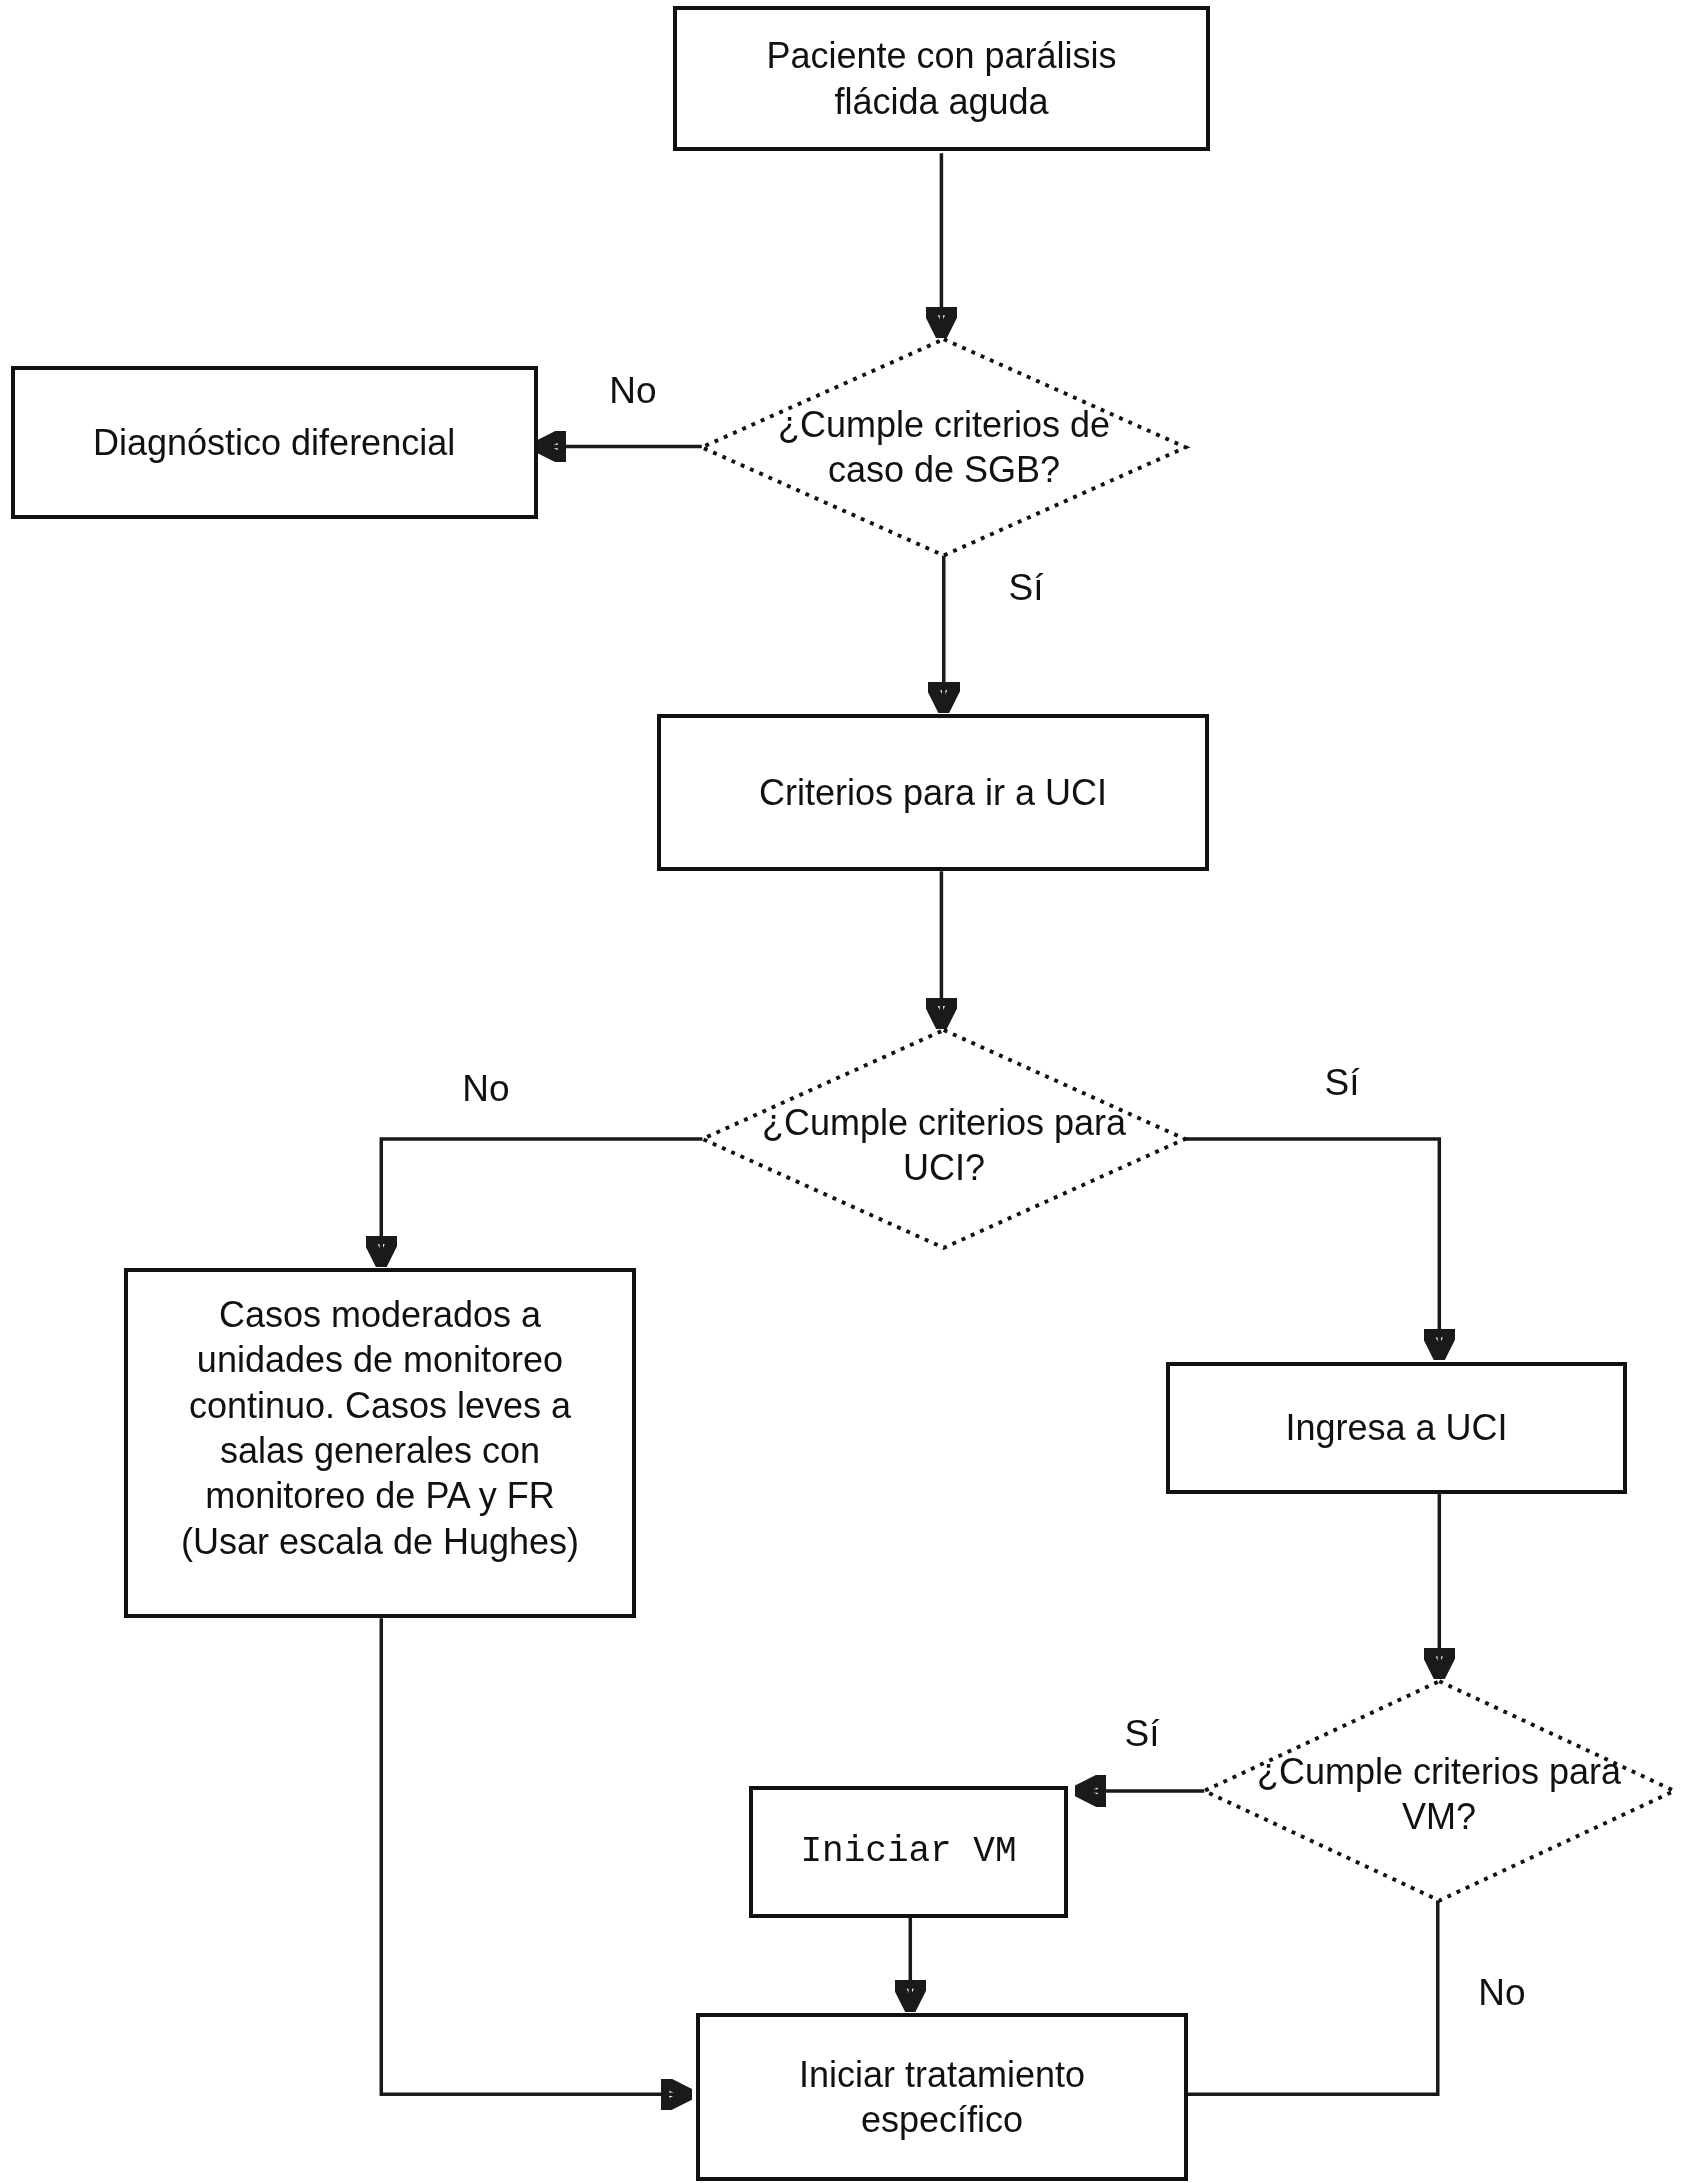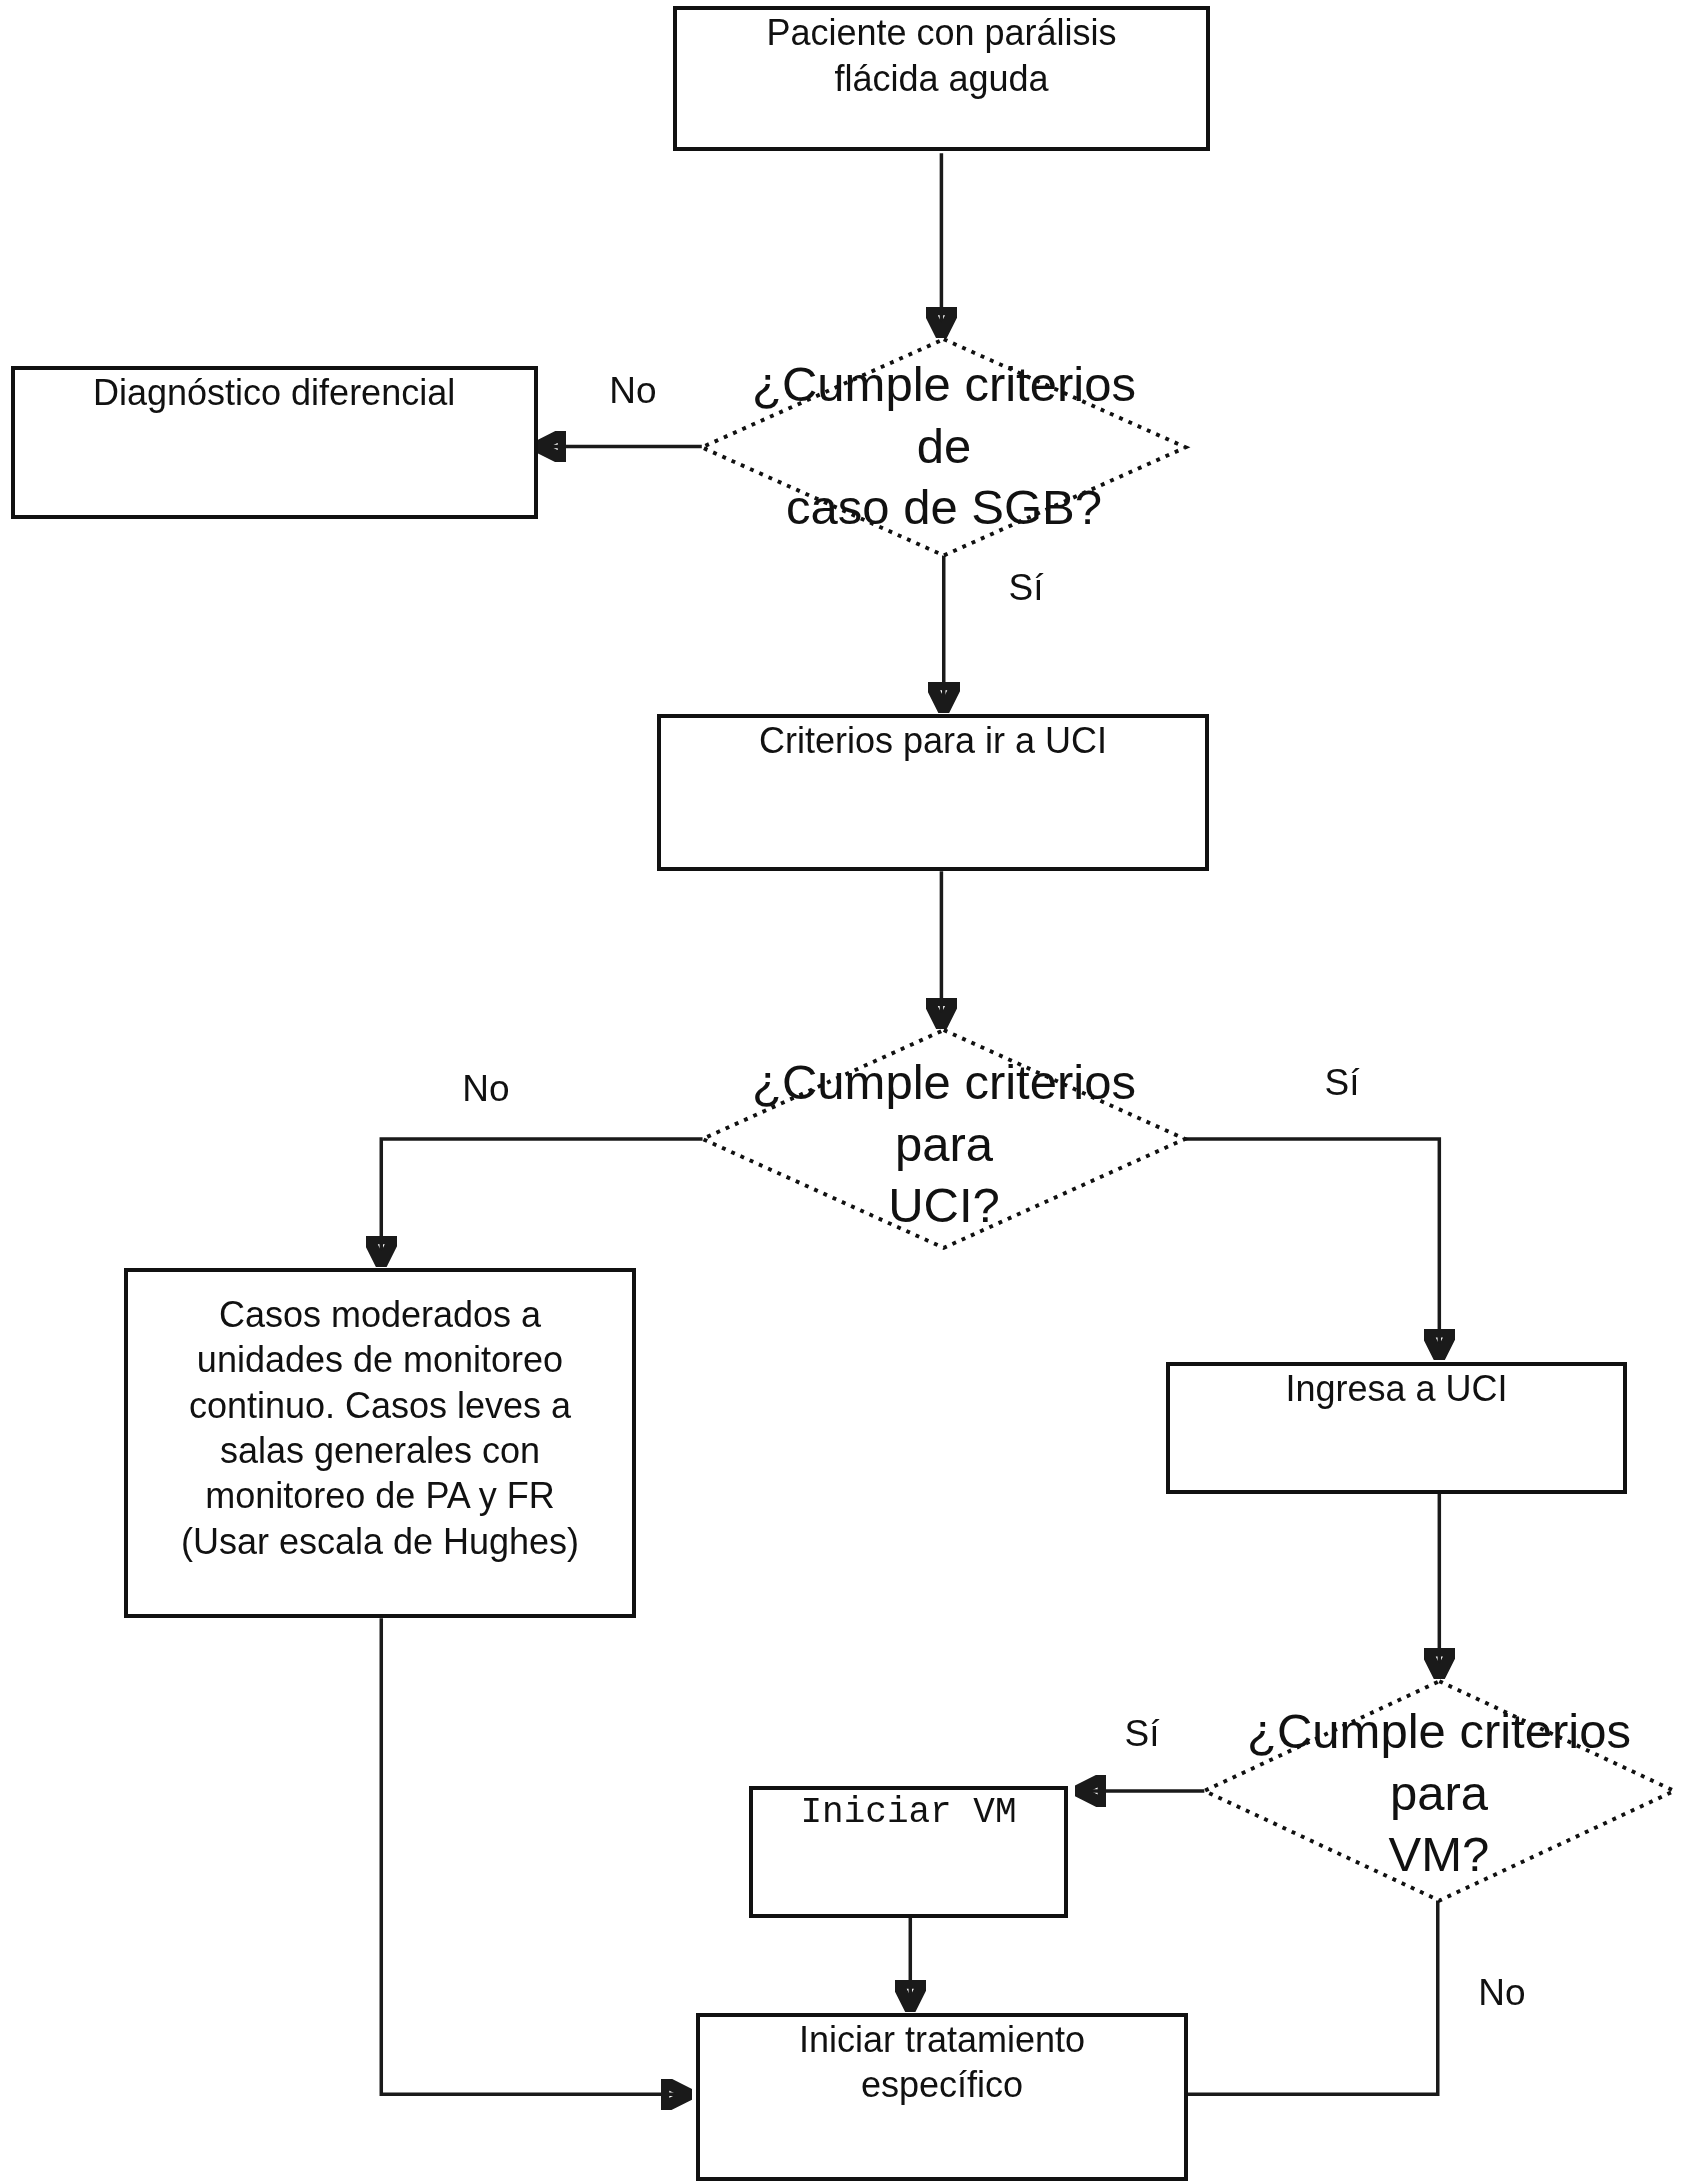--- a/index.html
+++ b/index.html
@@ -18,30 +18,30 @@
     overflow:hidden;
   }
   .wires{position:absolute;left:0;top:0;width:1686px;height:2183px;}
   .wires path{fill:none;stroke:var(--line);stroke-width:4.5px;}
   .wires polygon{fill:#ffffff;stroke:var(--node-border);stroke-width:5px;stroke-dasharray:5 8;}
   .node{
     position:absolute;
     box-sizing:border-box;
     border:4.7px solid var(--node-border);
     background:#ffffff;
-    display:flex;justify-content:center;
+    display:flex;align-items:center;justify-content:center;
     text-align:center;
     font-size:36px;line-height:1.26;
     white-space:pre-line;
   }
   .dlabel{
     position:absolute;
     transform:translate(-50%,-50%);
     text-align:center;
-    font-size:49px;line-height:1.26;
+    font-size:36px;line-height:1.26;
     white-space:pre-line;
     pointer-events:none;
   }
   .elabel{
     position:absolute;
     transform:translate(-50%,-50%);
     font-size:37px;
     white-space:nowrap;
   }
 </style>

